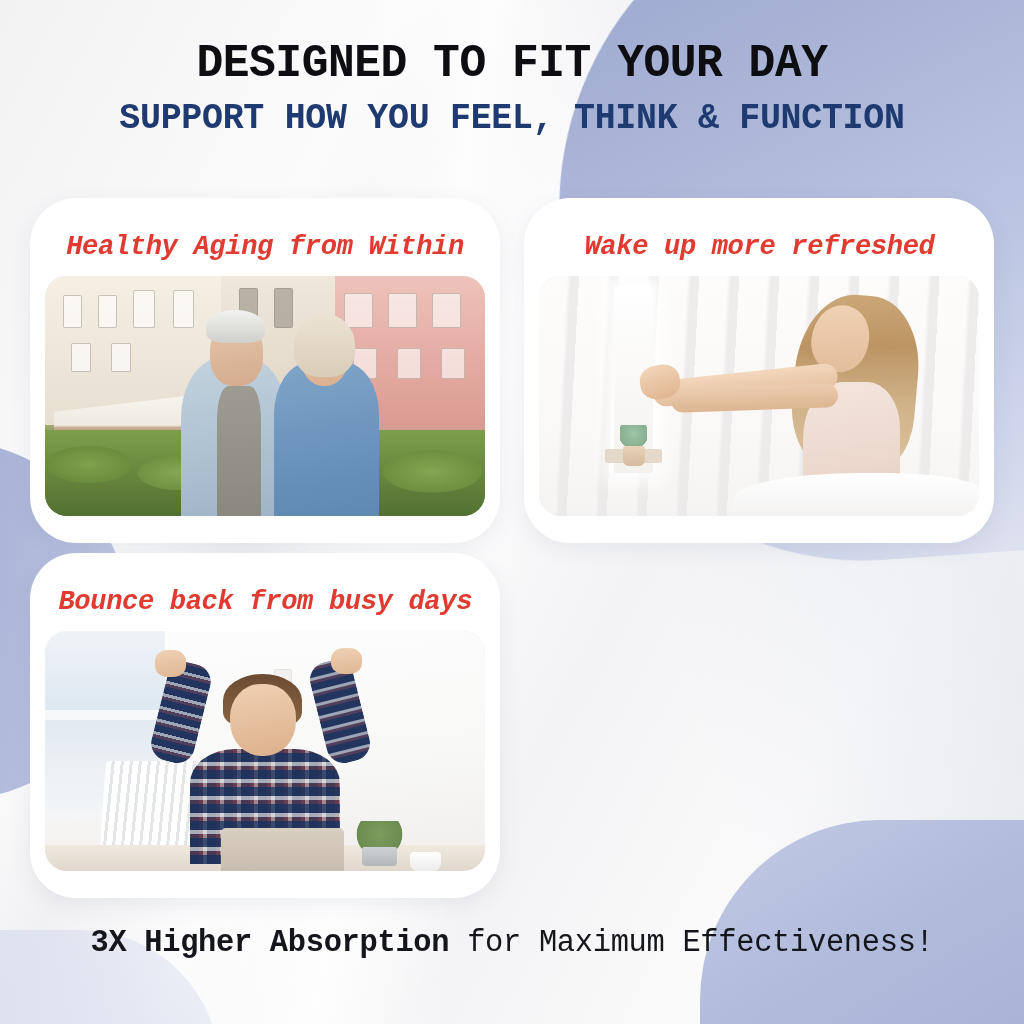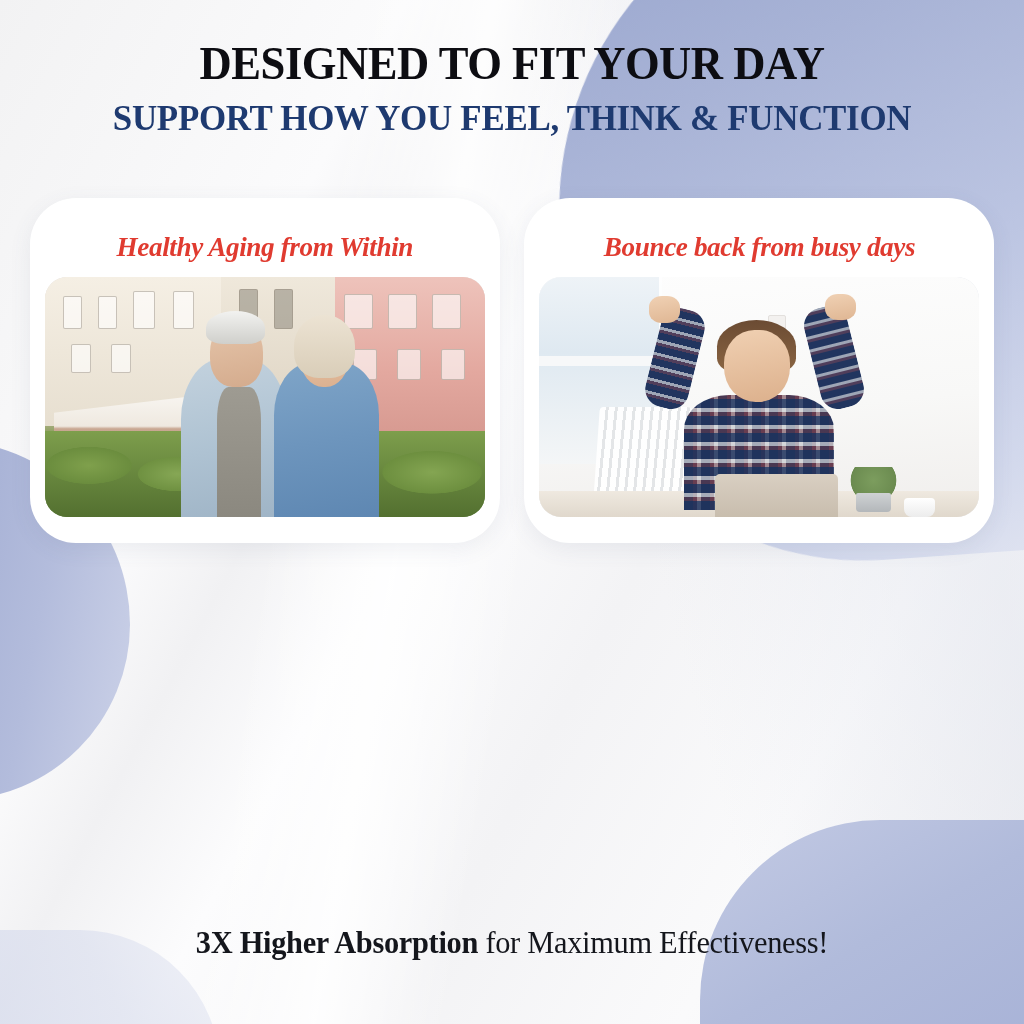--- a/index.html
+++ b/index.html
@@ -6,21 +6,21 @@
     margin: 0;
     padding: 0;
     background: #ffffff;
   }
   .canvas {
     position: relative;
     width: 1024px;
     height: 1024px;
     overflow: hidden;
     background: #f4f4f5;
-    font-family: Liberation Serif, serif;
+    font-family: Liberation Mono, monospace;
   }
 
   
   .bg-base {
     position: absolute;
     inset: 0;
     background:
       linear-gradient(118deg, #f2f2f3 0%, #fbfbfc 26%, #f1f1f3 34%, #fcfcfd 44%, #f3f3f5 60%, #fafafb 78%, #f0f0f2 100%);
   }
   .bg-sheen {
@@ -377,20 +377,39 @@
           <div class="man-tee"></div>
           <div class="man-head"></div>
           <div class="man-hair"></div>
           <div class="wom-body"></div>
           <div class="wom-head"></div>
           <div class="wom-hair"></div>
         </div>
       </div>
     </div>
 
+    <div class="card">
+      <div class="card-title">Wake up more refreshed</div>
+      <div class="card-photo">
+        <div class="ph2">
+          <div class="curtain"></div>
+          <div class="window"></div>
+          <div class="sill"></div>
+          <div class="plant"></div>
+          <div class="pot"></div>
+          <div class="hair"></div>
+          <div class="torso"></div>
+          <div class="head"></div>
+          <div class="arm"></div>
+          <div class="arm2"></div>
+          <div class="fist"></div>
+          <div class="duvet"></div>
+        </div>
+      </div>
+    </div>
 
 
     <div class="card">
       <div class="card-title">Bounce back from busy days</div>
       <div class="card-photo">
         <div class="ph4">
           <div class="win"></div>
           <div class="winbar"></div>
           <div class="outlet"></div>
           <div class="chair"></div>

